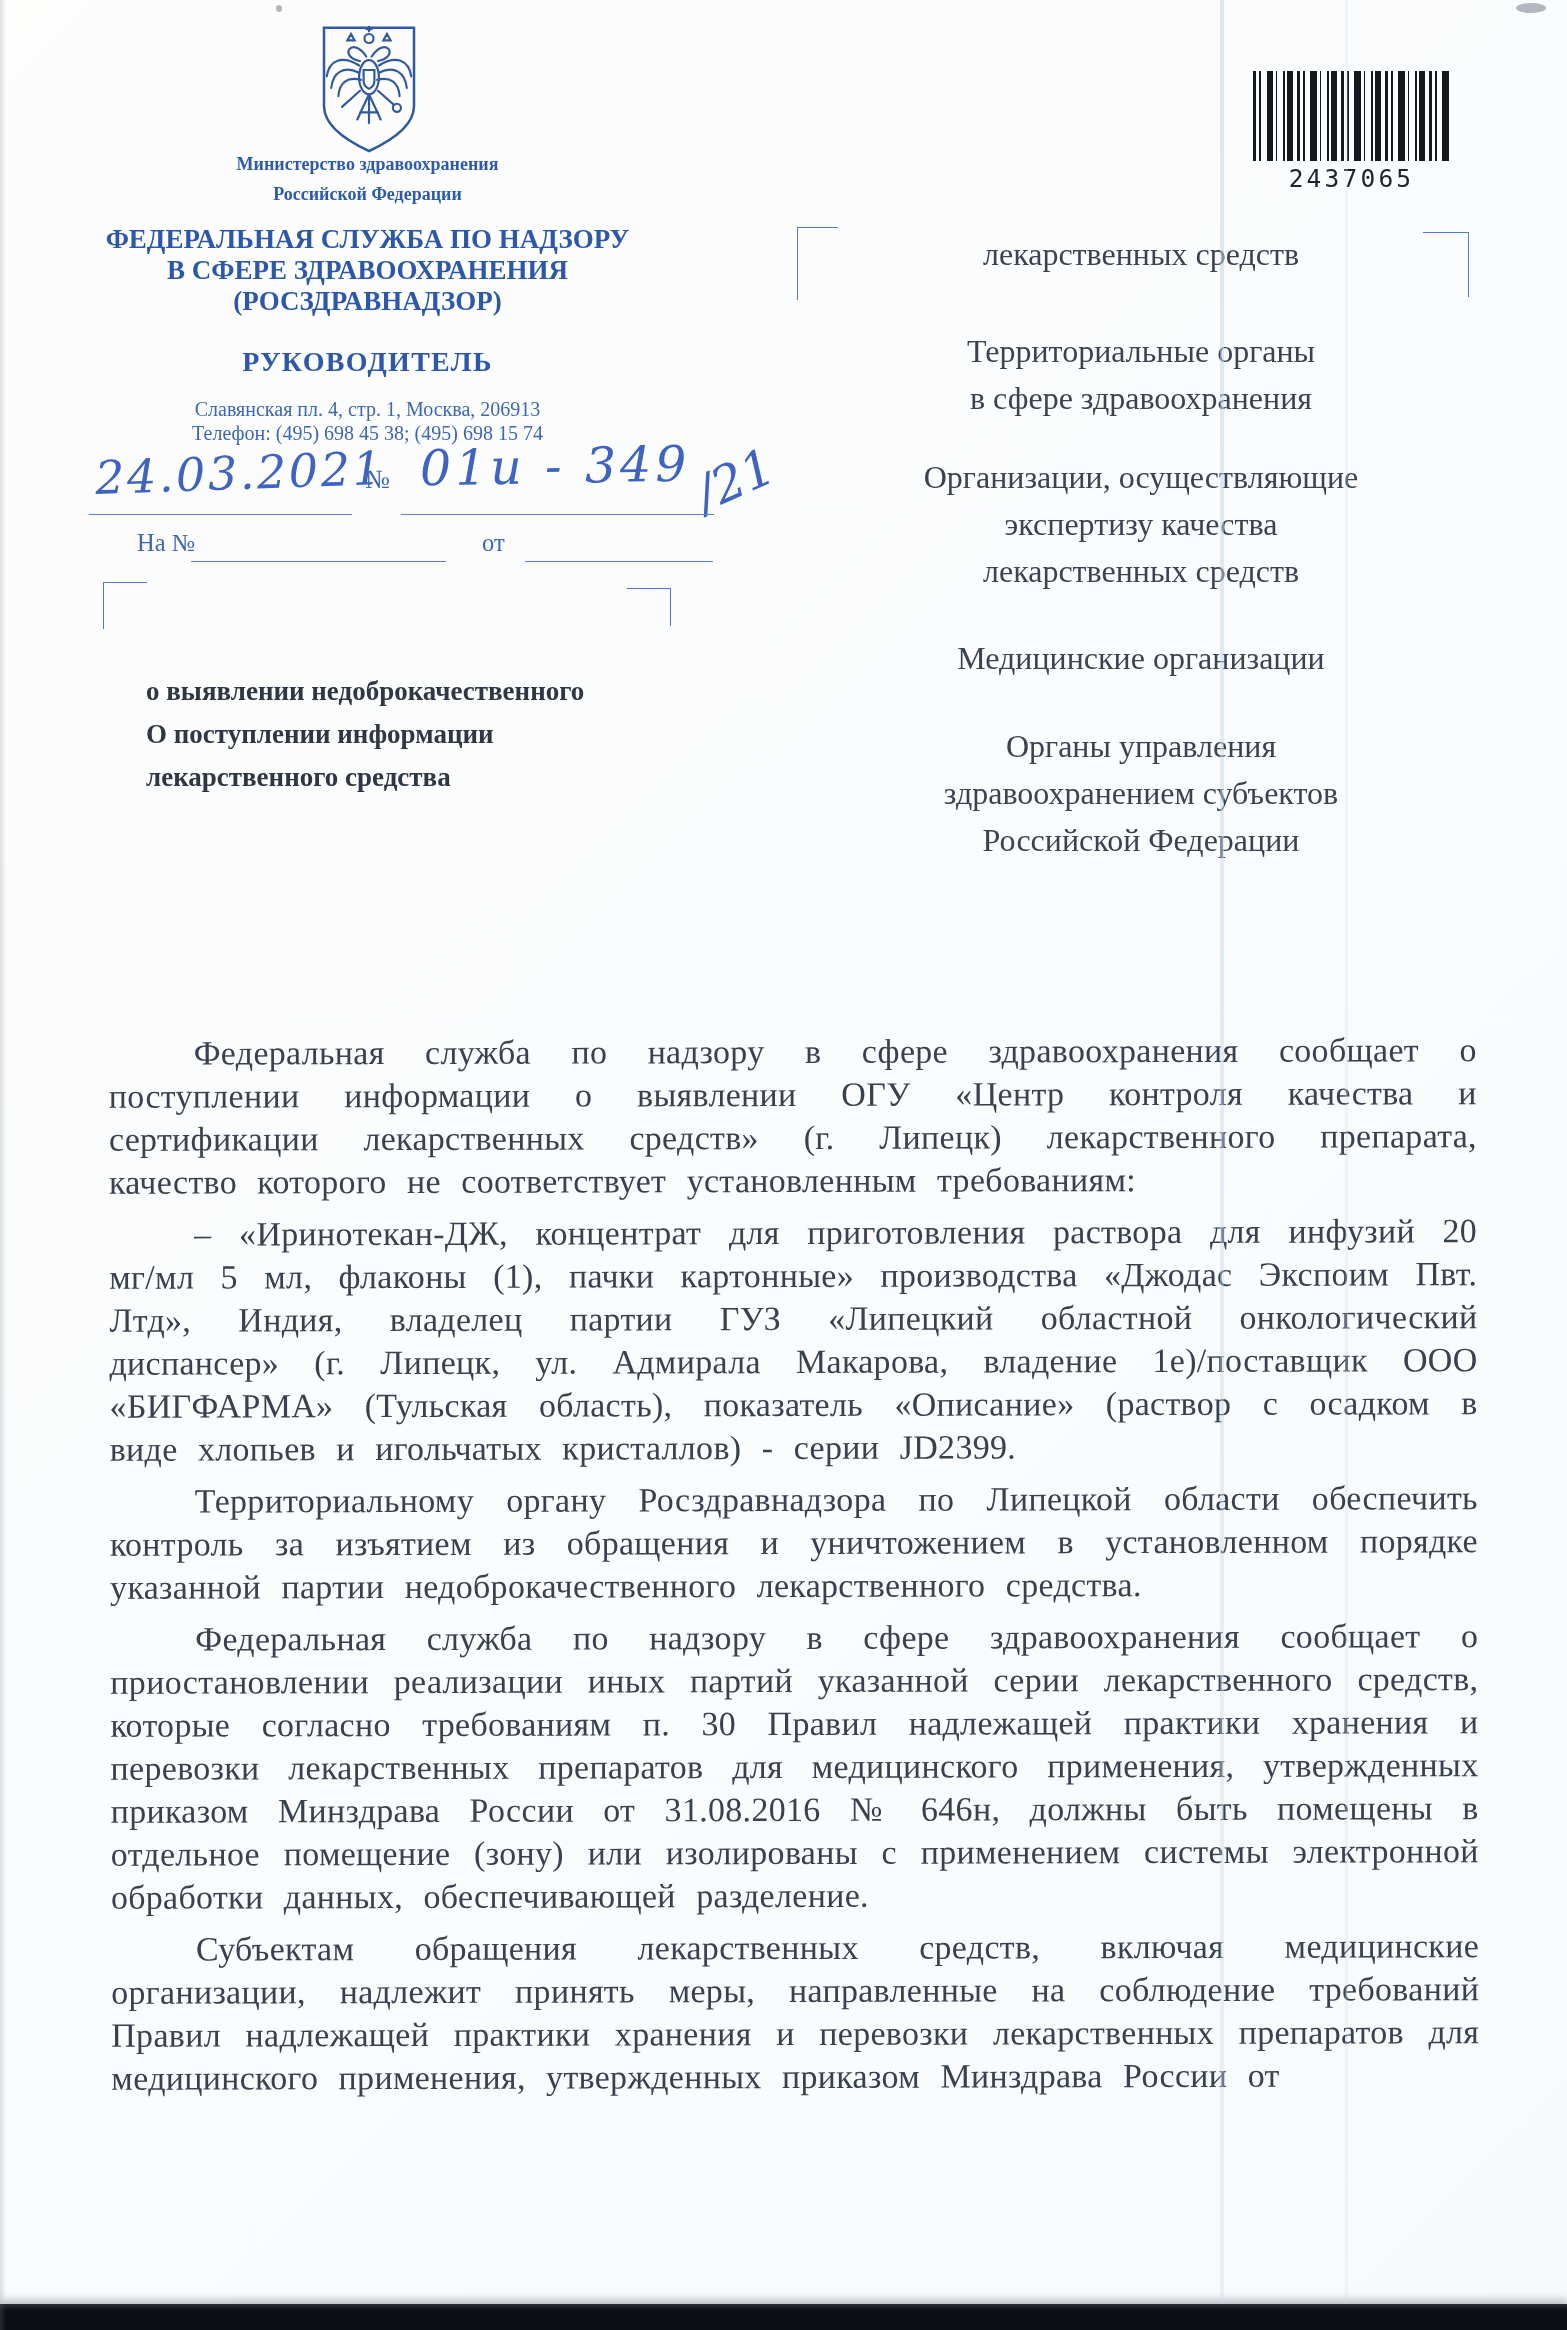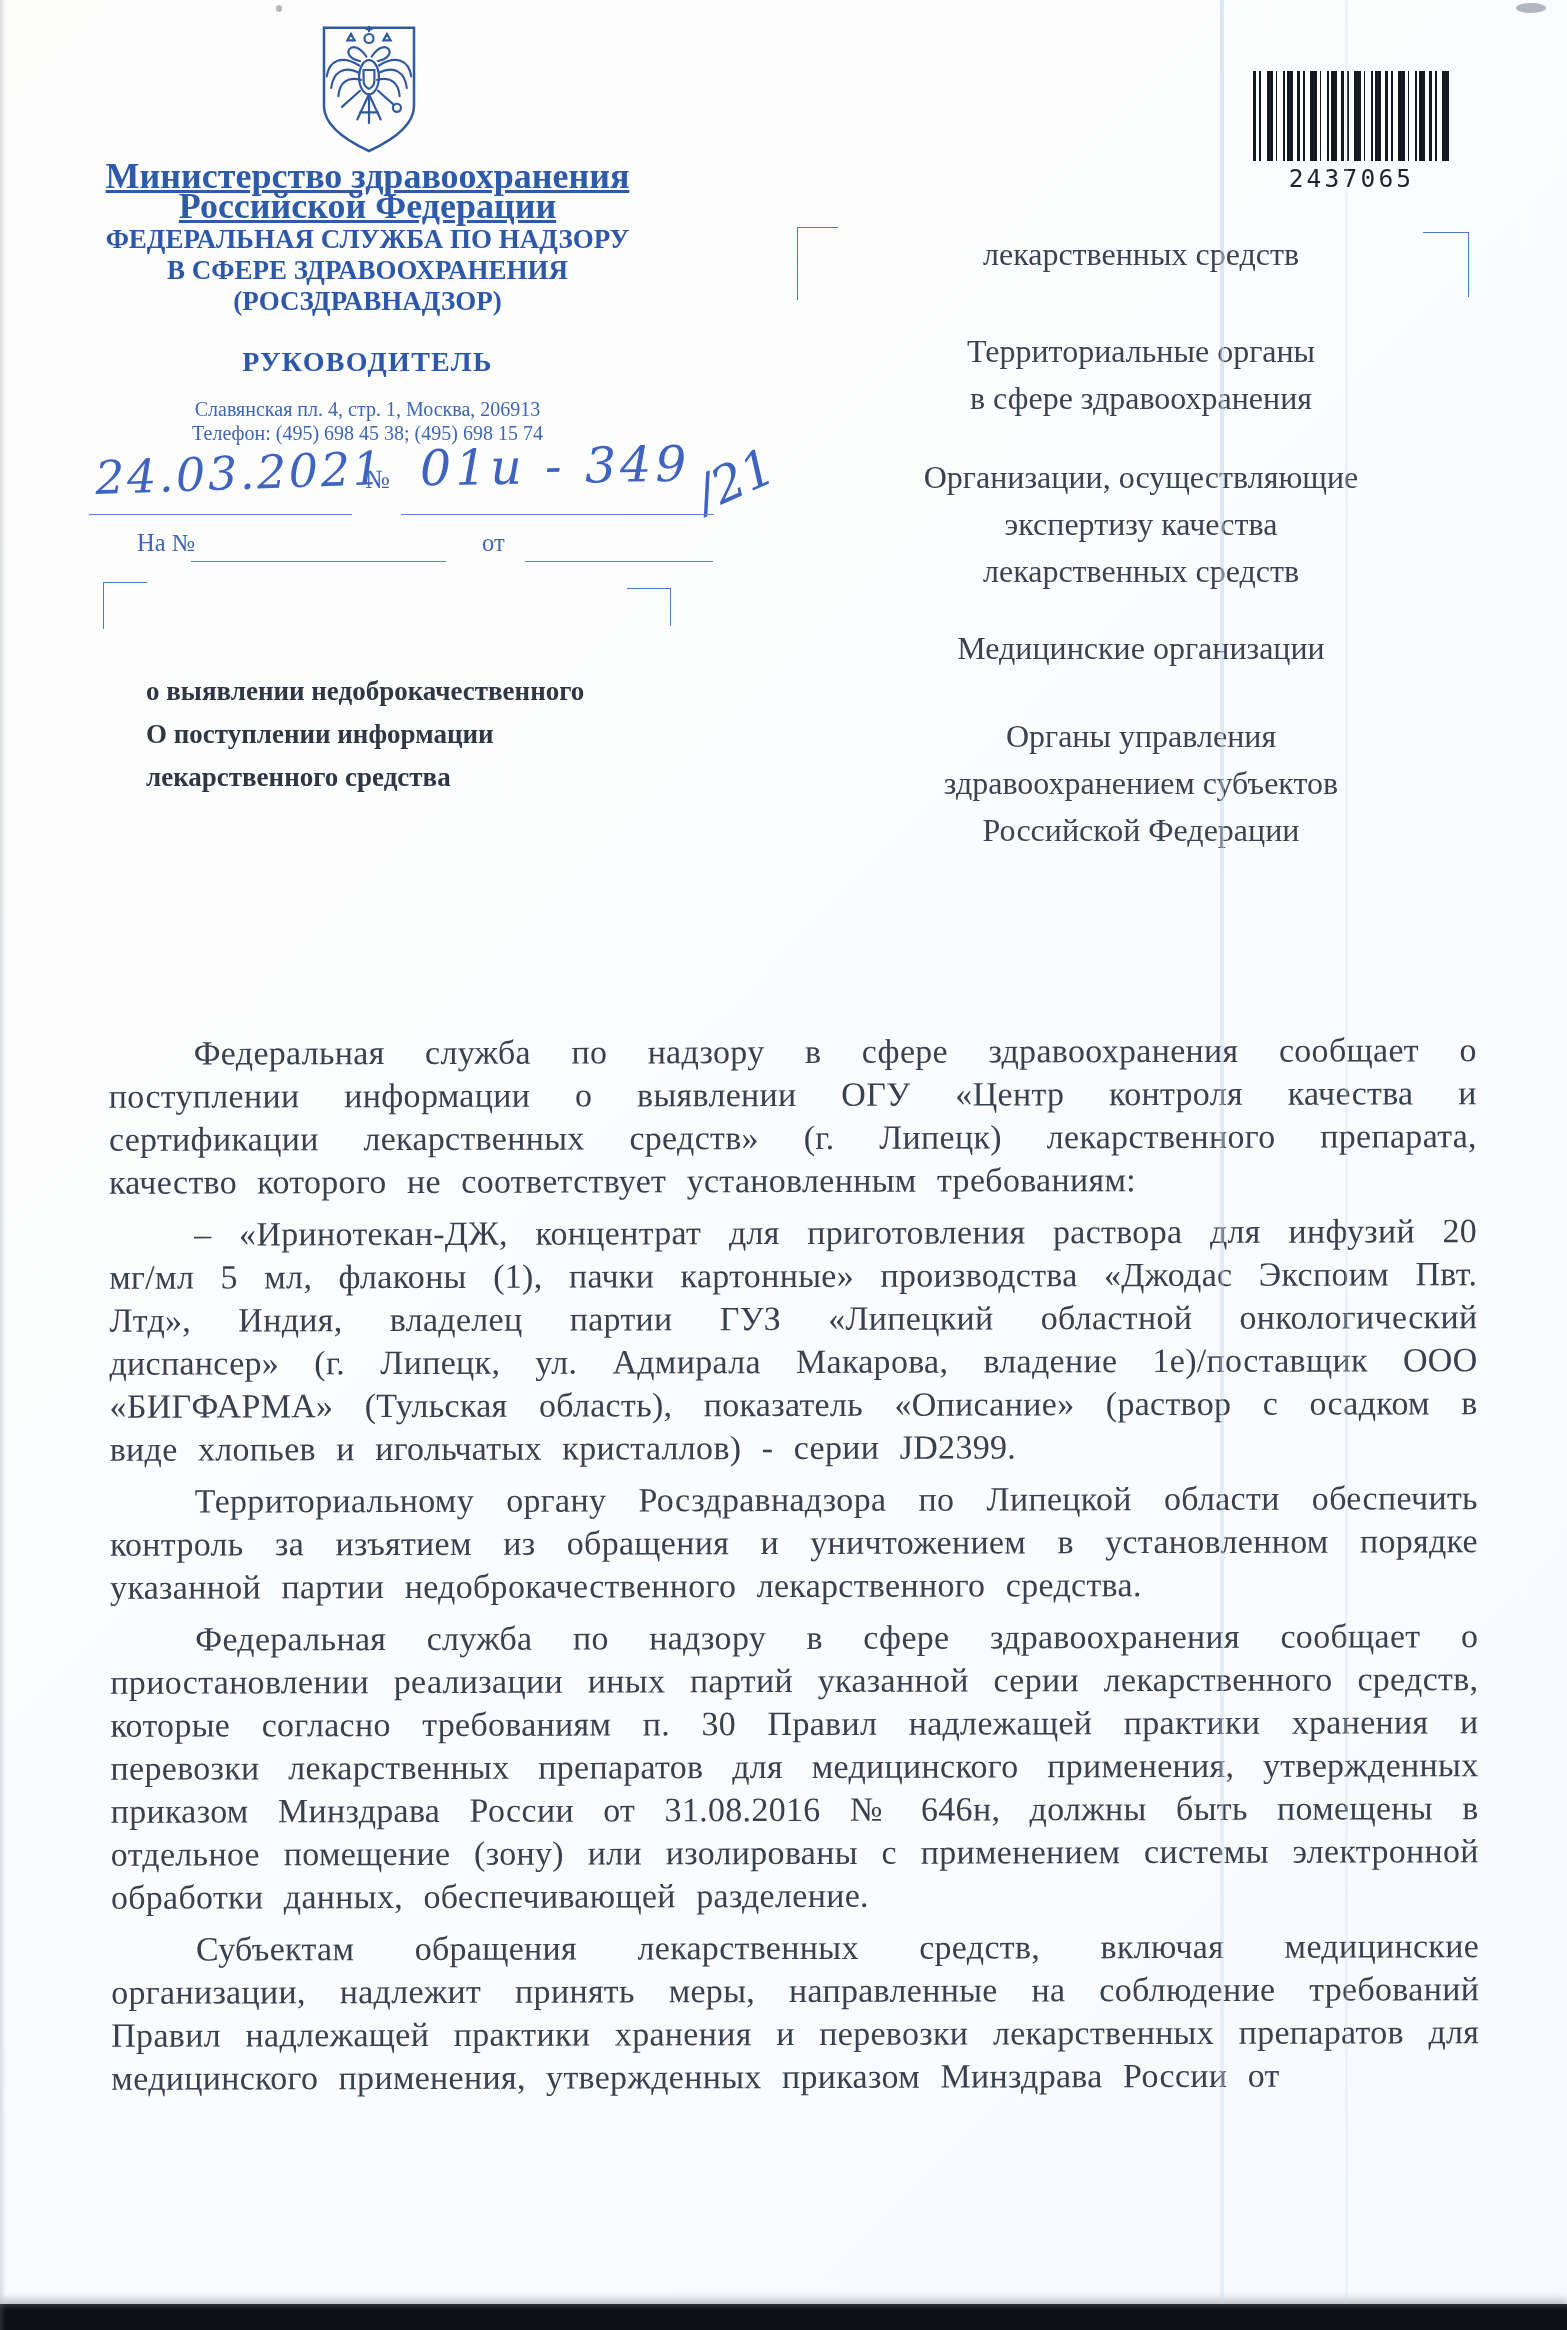--- a/index.html
+++ b/index.html
@@ -13,21 +13,21 @@
     overflow:hidden;
   }
   .page::before{ 
     content:"";position:absolute;left:0;top:0;width:6.4px;height:100%;
     background:linear-gradient(90deg,rgba(120,130,140,.25),rgba(120,130,140,0));
     z-index:5;
   }
   
   .emblem{position:absolute;left:315px;top:17px;width:108px;height:142px;}
   .lh-center{position:absolute;left:71px;width:593px;text-align:center;}
-  .ministry{top:161px;font-size:36px;line-height:30px;font-weight:bold;color:#2e5ba9;text-decoration:underline;}
+  .ministry{top:149px;font-size:18px;line-height:30px;font-weight:bold;color:#2e5ba9;}
   .service{top:224px;font-size:27px;line-height:31px;font-weight:bold;color:#2d57a8;}
   .chief{top:346px;font-size:28px;font-weight:bold;color:#2d57a8;letter-spacing:1.3px;}
   .addr{top:397px;font-size:20px;line-height:24px;color:#3e66b2;}
   
   .hand{font-family:"DejaVu Serif","Liberation Serif",serif;font-style:italic;color:#3f63c1;}
   .hand-date{position:absolute;left:95px;top:446px;font-size:46px;letter-spacing:2.6px;transform:rotate(-2deg);}
   .num-sign{position:absolute;left:365px;top:465px;font-size:26px;color:#3e66b2;}
   .hand-num{position:absolute;left:420px;top:438px;font-size:49px;letter-spacing:3.9px;transform:rotate(-1deg);}
   .hand-suffix{position:absolute;left:695px;top:451px;font-size:50px;transform:rotate(-24deg);}
   .u-line{position:absolute;height:0;border-bottom:1.9px solid #5b82cd;}
@@ -58,21 +58,21 @@
       #14181f 22.6px 24.5px,transparent 24.5px 30px,
       #14181f 30px 32px,transparent 32px 34px,
       #14181f 34px 40px,transparent 40px 44px);}
   .barcode-num{position:absolute;left:1253px;top:164px;width:197px;text-align:center;
     font-family:"DejaVu Sans Mono","Liberation Mono",monospace;
     font-size:24.5px;letter-spacing:3.2px;color:#1d222c;}
   .addressees{position:absolute;left:796px;top:231px;width:690px;text-align:center;
     font-size:32px;line-height:47px;color:#3b4250;}
   .addr-block{margin:0 0 50px 0;}
   .addr-block.g2{margin-bottom:32px;margin-top:34px;}
-  .addr-block.g3{margin-bottom:30px;}
+  .addr-block.g3{margin-bottom:40px;}
   .addr-block.g4{margin-bottom:41px;}
   
   .body-text{position:absolute;left:110px;top:1030px;width:1368px;
     font-size:34px;line-height:43px;color:#39404e;text-align:justify;
     word-spacing:11.6px;letter-spacing:0.3px;transform:rotate(-.15deg);}
   .body-text p{margin:0;text-indent:85px;}
   .body-text p + p{margin-top:9px;}
   
   .streak{position:absolute;top:0;height:2303px;pointer-events:none;z-index:4;}
   .streak.s1{left:1220px;width:3.9px;background:linear-gradient(180deg,rgba(190,215,235,.55),rgba(200,220,240,.35));}

